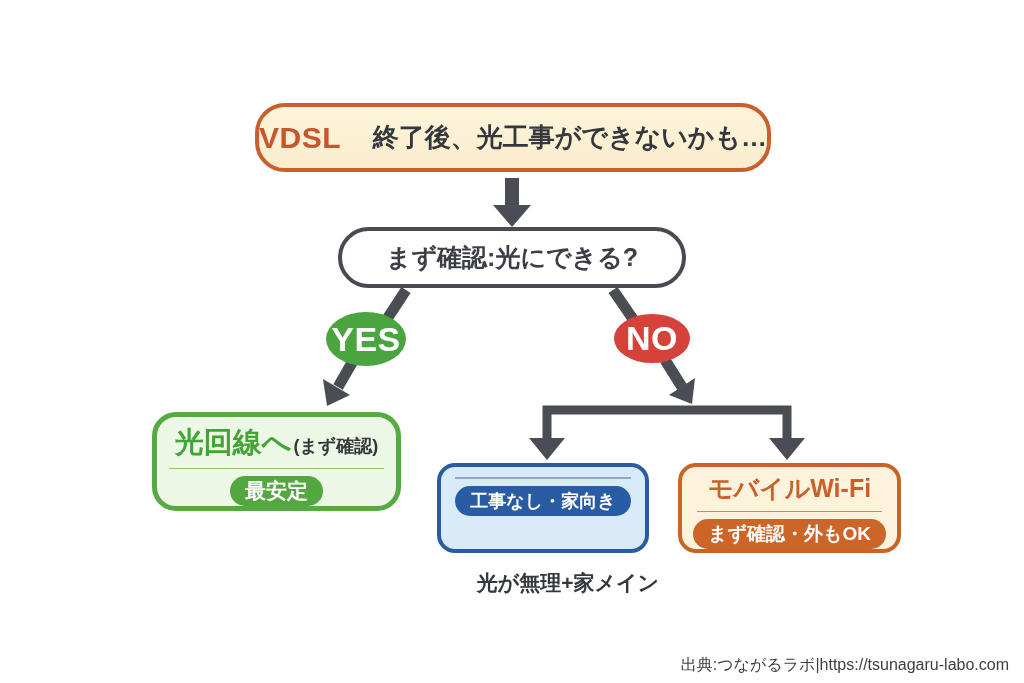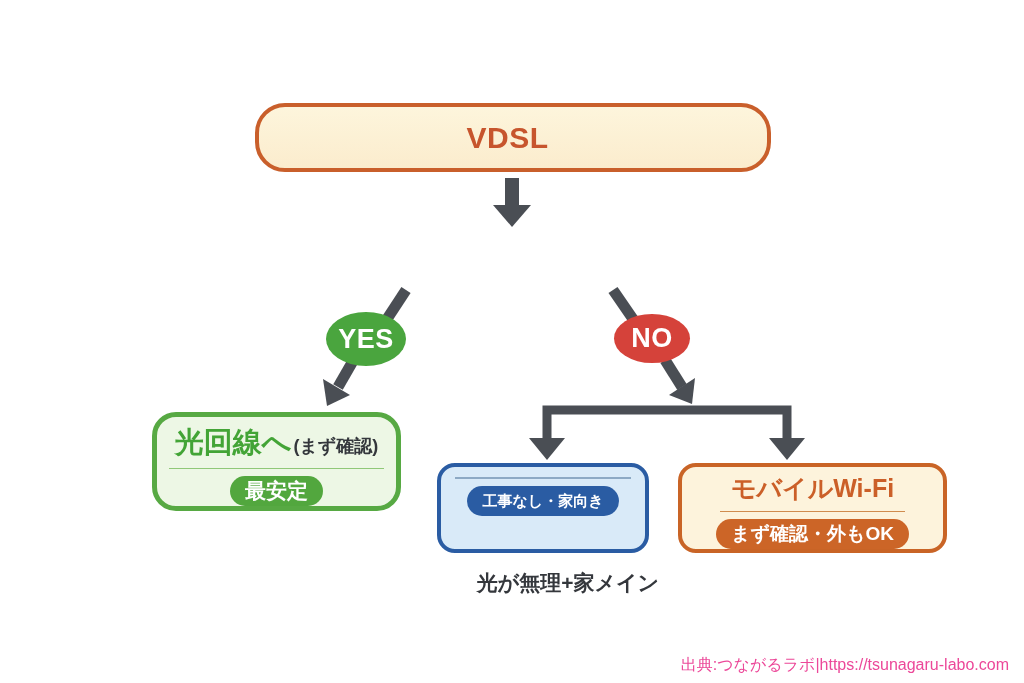--- a/index.html
+++ b/index.html
@@ -8,74 +8,74 @@
     font-family:"Liberation Sans","DejaVu Sans",sans-serif; overflow:hidden;
   }
   .connectors { position:absolute; left:0; top:0; width:1024px; height:683px; z-index:1; }
   .node { position:absolute; box-sizing:border-box; display:flex; align-items:center; justify-content:center; z-index:2; }
 
   
   .top-box {
     left:255px; top:103px; width:516px; height:69px;
     background:linear-gradient(180deg,#fdf5dc 0%,#fbeccd 100%);
     border:4px solid #c95f2b; border-radius:30px;
-    font-size:26px; font-weight:700; color:#34373c; white-space:nowrap;
+    font-size:26px; font-weight:700; color:#34373c; white-space:nowrap;justify-content:space-between;
   }
   .vdsl { color:#c7552d; font-size:30px; font-weight:800; margin-right:11px; letter-spacing:0.5px; }
 
   
   .question-box {
     left:338px; top:227px; width:348px; height:61px;
     background:#ffffff; border:4px solid #464b51; border-radius:31px;
     font-size:25px; font-weight:700; color:#3b3f45; white-space:nowrap;
   }
 
   
-  .oval { border-radius:50%; color:#ffffff; font-weight:800; font-size:27px; letter-spacing:0.5px; }
+  .oval { border-radius:50%; color:#ffffff; font-weight:800; font-size:34px; letter-spacing:0.5px; }
   .yes-oval { left:326px; top:312px; width:80px; height:54px; background:#4aa53e; }
   .no-oval  { left:614px; top:314px; width:76px; height:49px; background:#d5423a; }
 
   
   .option { flex-direction:column; justify-content:flex-start; }
   .fiber-box {
     left:152px; top:412px; width:249px; height:99px;
     background:#edf7e5; border:5px solid #57a943; border-radius:24px; padding-top:6px;
   }
   .router-box {
     left:437px; top:463px; width:212px; height:90px;
     background:#d9eaf8; border:4px solid #2a5ca3; border-radius:18px; padding-top:4px;
   }
   .wifi-box {
-    left:678px; top:463px; width:269px; height:90px;
+    left:678px; top:463px; width:223px; height:90px;
     background:#fdf3dc; border:4px solid #c96426; border-radius:18px; padding-top:4px;
   }
   .title-row { display:flex; align-items:baseline; white-space:nowrap; line-height:38px; }
   .fiber-title { color:#43a436; font-size:29px; font-weight:800; }
   .fiber-note  { color:#34373c; font-size:18px; font-weight:700; margin-left:2px; }
   .router-title { color:#2a5ca3; font-size:25px; font-weight:800; line-height:34px; white-space:nowrap; }
   .wifi-title   { color:#cb5f28; font-size:25px; font-weight:800; line-height:34px; white-space:nowrap; }
   .divider { height:2px; align-self:center; }
   .fiber-div  { width:215px; background:#90c878; margin-top:3px; }
   .router-div { width:176px; background:#8da9c4; margin-top:6px; }
   .wifi-div   { width:185px; background:#d08c4e; margin-top:6px; }
   .pill {
     border-radius:999px; color:#ffffff; font-weight:700; white-space:nowrap;
     margin-top:7px; padding:3px 15px; line-height:24px;
   }
   .fiber-pill  { background:#52a73e; font-size:21px; }
-  .router-pill { background:#2a5ca3; font-size:15px; }
+  .router-pill { background:#2a5ca3; font-size:18px; }
   .wifi-pill   { background:#cc6527; font-size:19px; }
 
   
   .caption { position:absolute; z-index:2; font-weight:700; font-size:21px; color:#34373c; text-align:right; white-space:nowrap; }
   .caption-router { left:427px; top:569px; width:232px; }
   .caption-wifi   { left:660px; top:569px; width:258px; }
 
   
-  .footer { position:absolute; z-index:2; right:15px; bottom:7px; font-size:16px; color:#ec4899; white-space:nowrap; }
+  .footer { position:absolute; z-index:2; right:15px; bottom:7px; font-size:16px; color:#404040; white-space:nowrap; }
 </style>
 </head>
 <body>
 
 <div class="canvas">
 
   <svg class="connectors" viewBox="0 0 1024 683" xmlns="http://www.w3.org/2000/svg">
 
     <g fill="#4a4e54">
       <rect x="505" y="178" width="14" height="29"></rect>
@@ -95,22 +95,26 @@
 
     <g>
       <polyline points="547,441 547,410 787,410 787,441" stroke="#4a4e54" stroke-width="9" fill="none" stroke-linejoin="miter"></polyline>
       <polygon fill="#4a4e54" points="529,438 565,438 547,460"></polygon>
       <polygon fill="#4a4e54" points="769,438 805,438 787,460"></polygon>
     </g>
   </svg>
 
   <div class="node top-box">
     <span class="vdsl">VDSL</span>
+    <span>終了後、光工事ができないかも…</span>
   </div>
 
+  <div class="node question-box">
+    <span>まず確認:光にできる?</span>
+  </div>
 
   <div class="node oval yes-oval">YES</div>
   <div class="node option fiber-box">
     <div class="title-row">
       <span class="fiber-title">光回線へ</span>
       <span class="fiber-note">(まず確認)</span>
     </div>
     <div class="divider fiber-div"></div>
     <div class="pill fiber-pill">最安定</div>
   </div>

